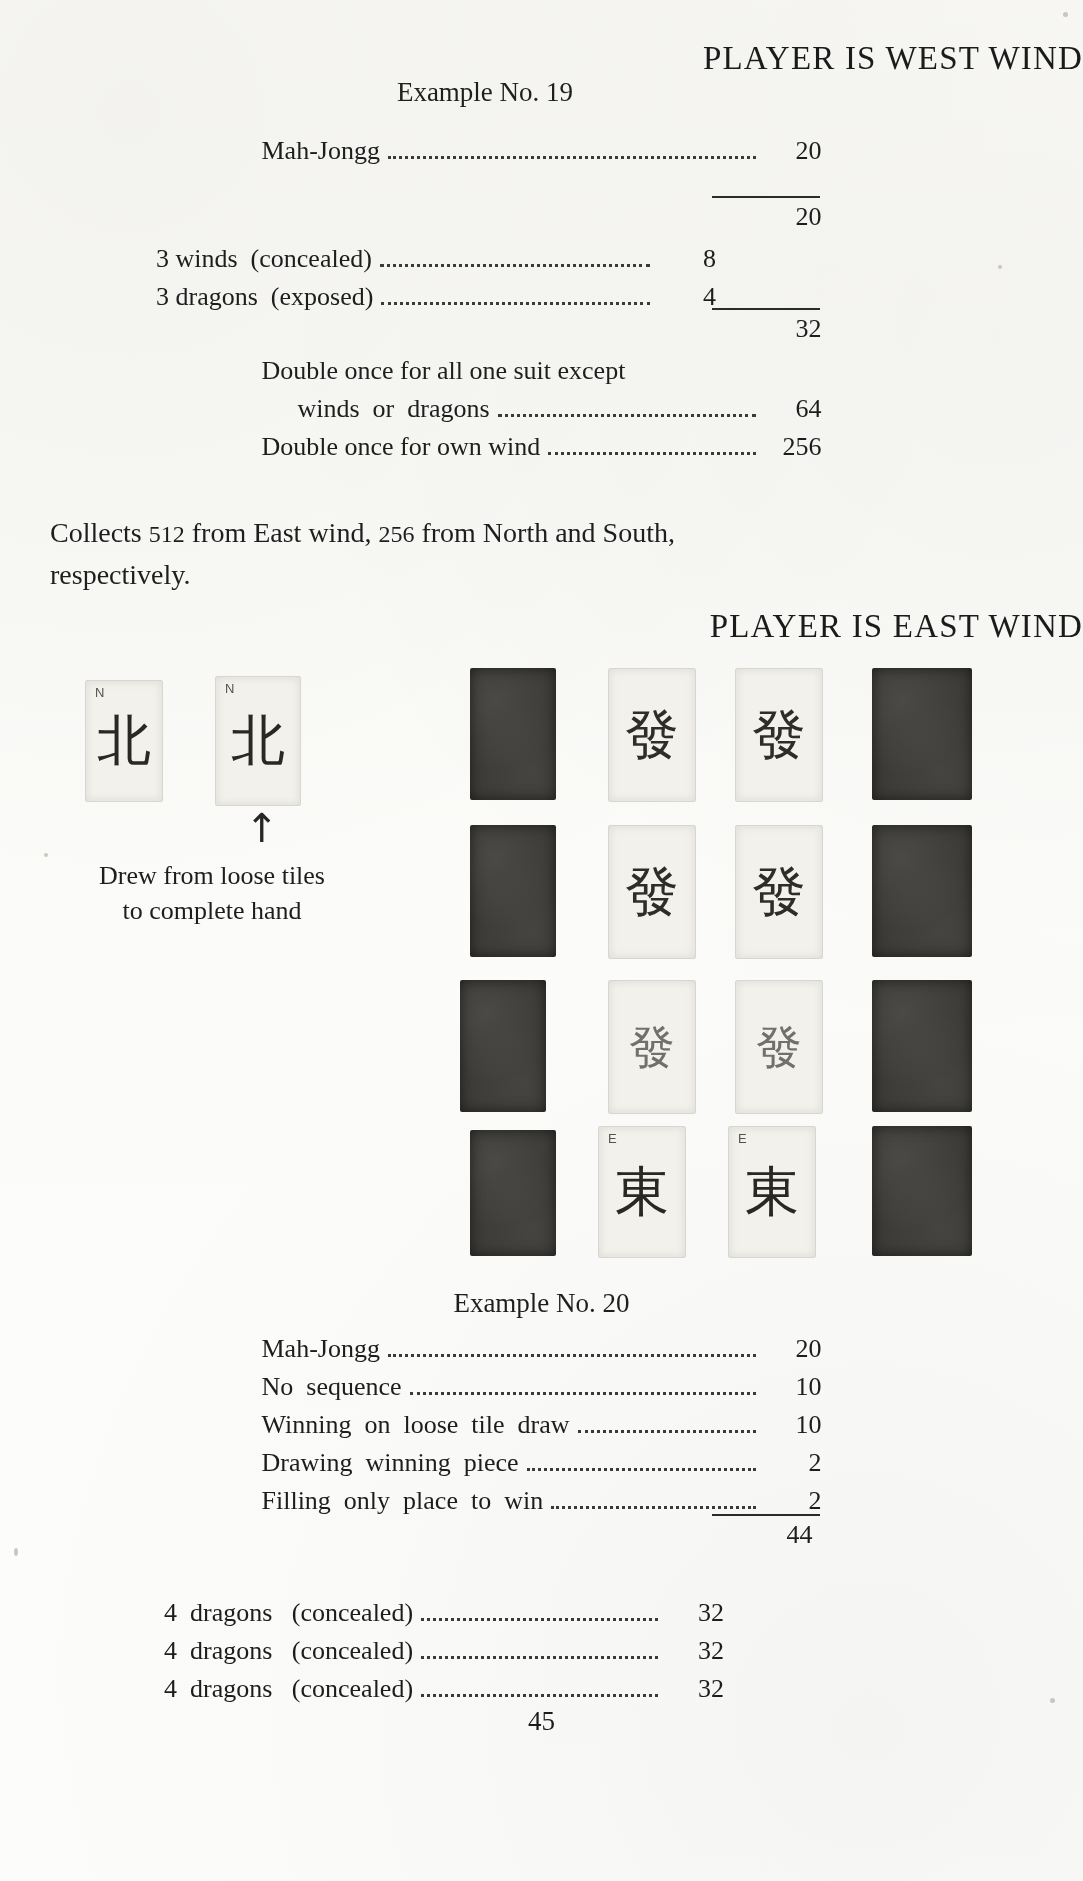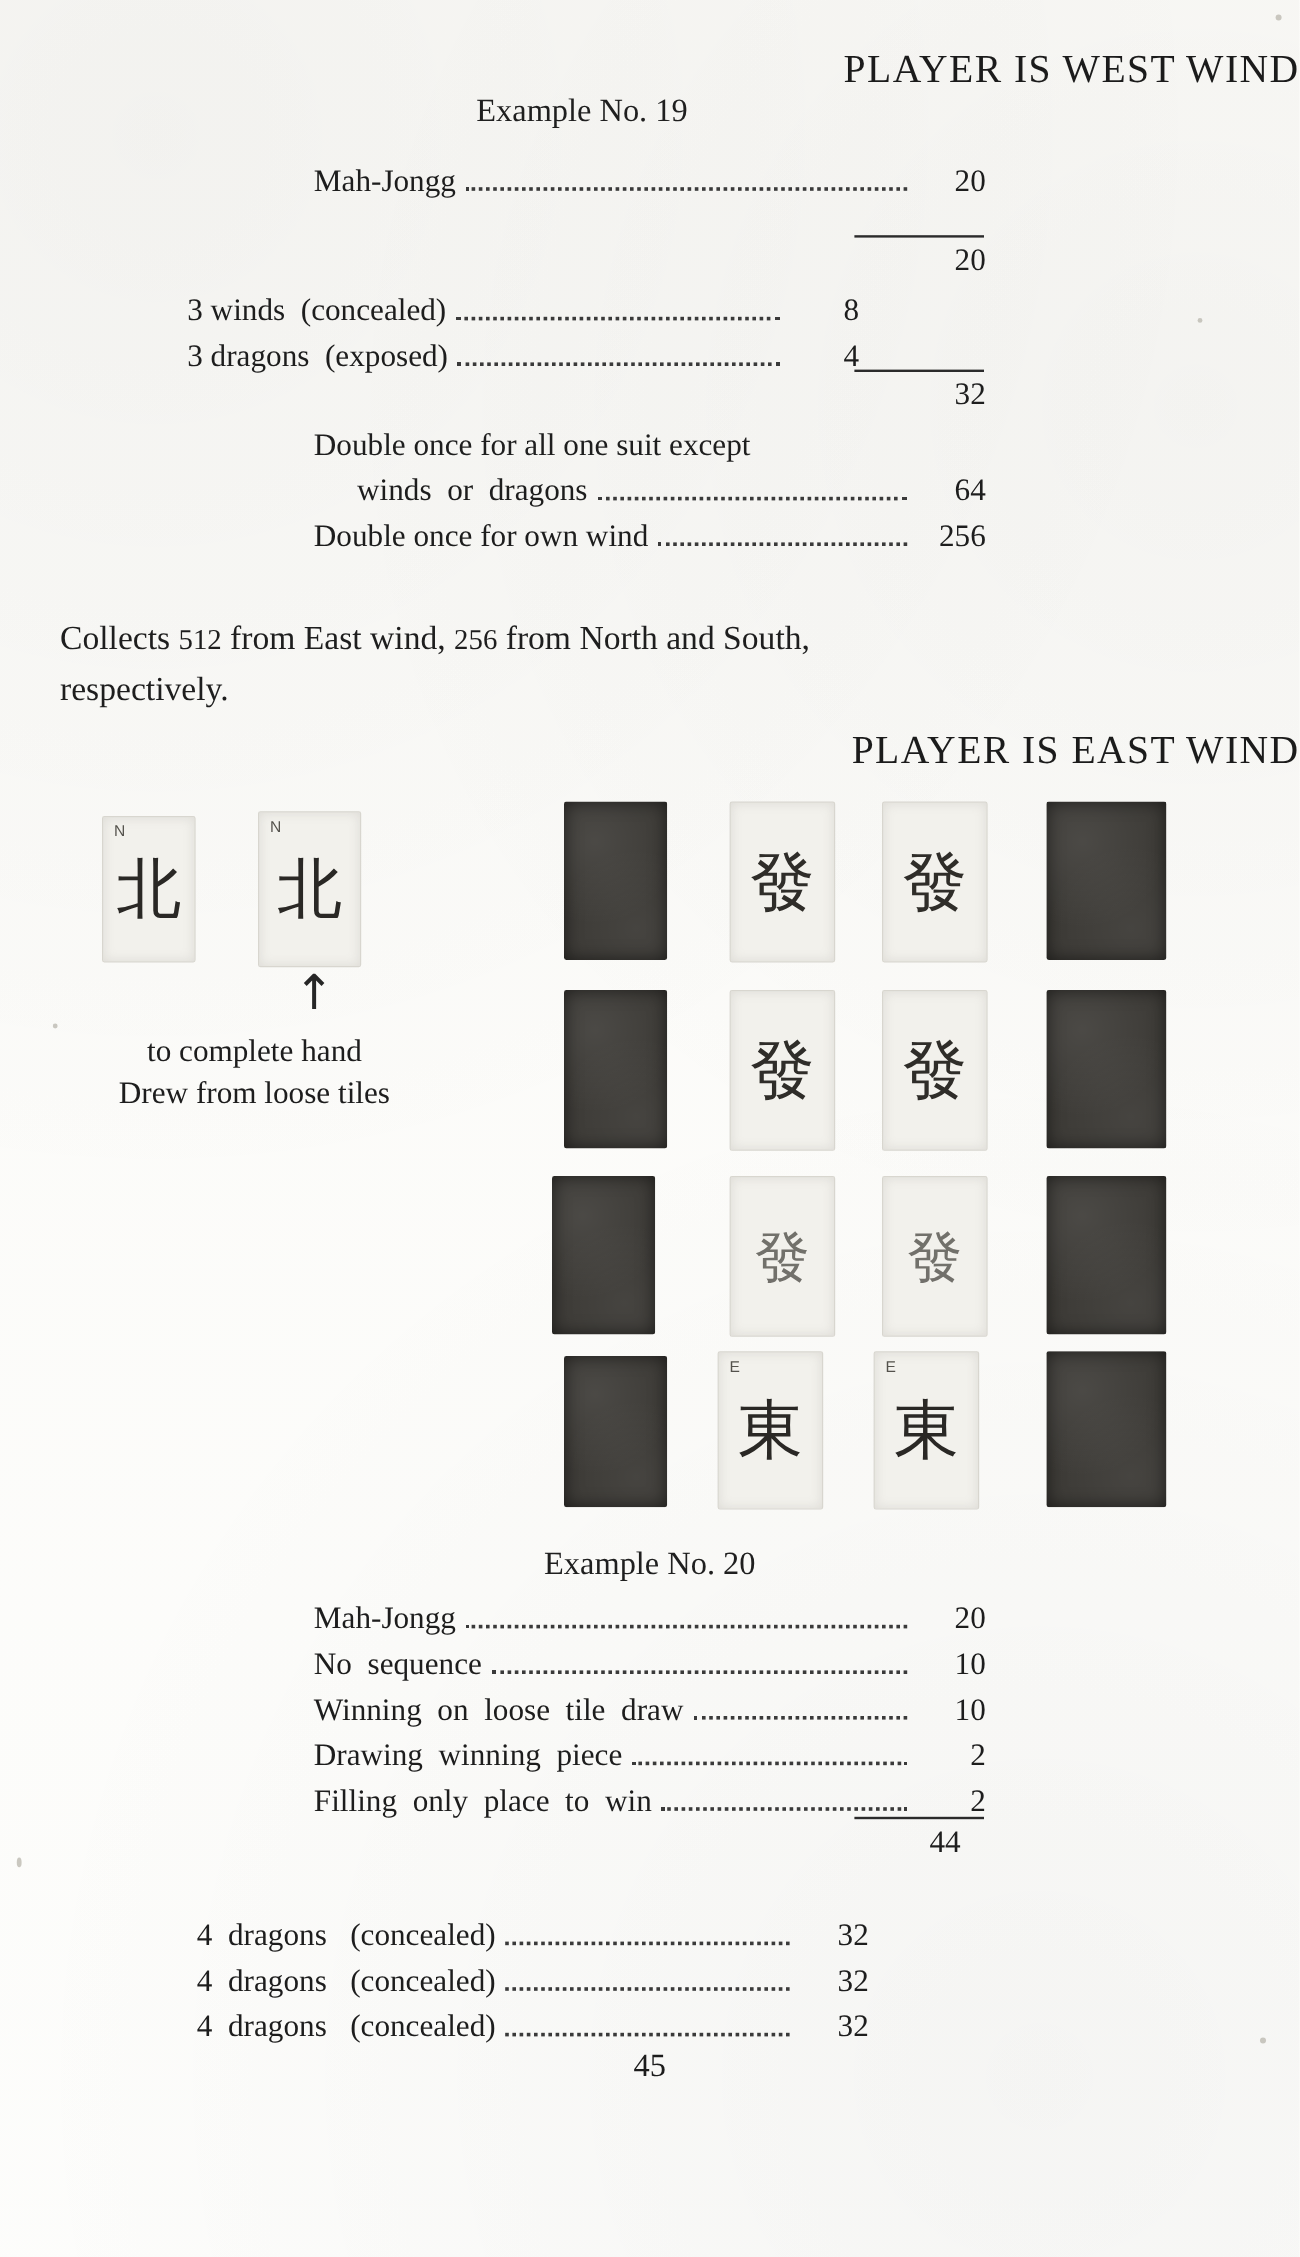--- a/index.html
+++ b/index.html
@@ -298,22 +298,22 @@
       <span class="glyph">北</span>
     </div>
     <div class="tile face" style="left:215px;top:16px;width:84px;height:128px;">
       <span class="corner">N</span>
       <span class="glyph">北</span>
     </div>
 
     <div class="arrow" style="left:245px;top:148px;">↑</div>
 
     <div class="drew-caption" style="left:32px;top:198px;">
+      <div>Drew from loose tiles</div>
       <div>to complete hand</div>
-      <div>Drew from loose tiles</div>
     </div>
 
     <div class="tile back" style="left:470px;top:8px;width:86px;height:132px;"></div>
     <div class="tile face" style="left:608px;top:8px;width:86px;height:132px;">
       <span class="glyph green">發</span>
     </div>
     <div class="tile face" style="left:735px;top:8px;width:86px;height:132px;">
       <span class="glyph green">發</span>
     </div>
     <div class="tile back" style="left:872px;top:8px;width:100px;height:132px;"></div>
@@ -380,21 +380,21 @@
         <span class="val">2</span>
       </div>
     </div>
   </div>
 
   <div style="position:absolute;left:0;top:1514px;width:1083px;">
     <div class="rule-wrap">
         <div class="rule"></div>
       </div>
   </div>
-  <div style="position:absolute;left:0;top:1520px;width:1041px;">
+  <div style="position:absolute;left:12px;top:1520px;width:1041px;">
     <div class="score-block">
       <div class="subtotal-row">
         <span class="val">44</span>
       </div>
     </div>
   </div>
 
   <div style="position:absolute;left:0;top:1594px;width:888px;">
     <div class="score-block">
       <div class="score-row">

